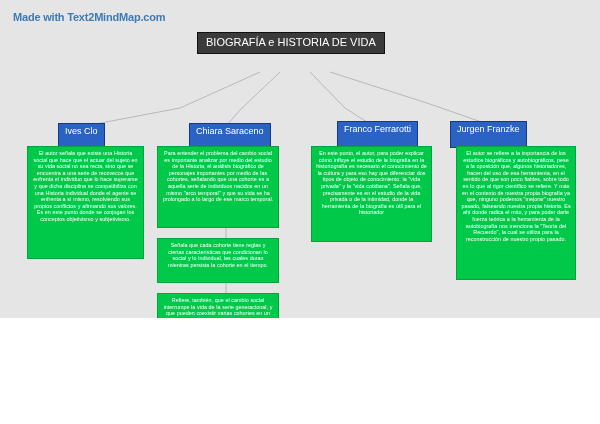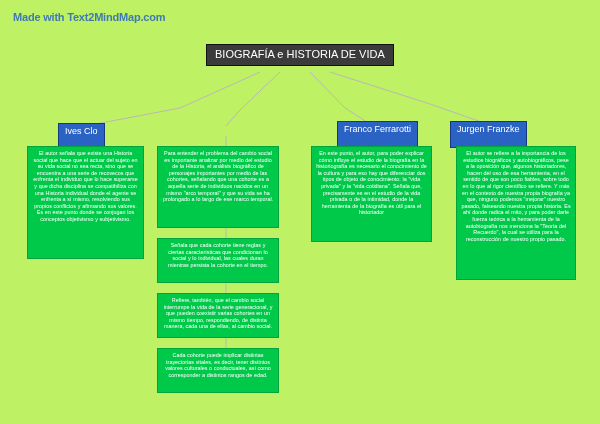--- a/index.html
+++ b/index.html
@@ -3,22 +3,22 @@
 <meta charset="utf-8">
 <style>
   html, body {
     margin: 0;
     padding: 0;
     background: #ffffff;
   }
   #canvas {
     position: relative;
     width: 600px;
-    height: 424px;
-    background: #bef264;
+    height: 318px;
+    background: #e5e5e5;
     font-family: "Liberation Sans", sans-serif;
     overflow: hidden;
   }
   #watermark {
     position: absolute;
     left: 13px;
     top: 11px;
     font-size: 11px;
     font-weight: bold;
     color: #3f7ab5;
@@ -84,26 +84,29 @@
       <path d="M 85 136 L 85 146"></path>
       <path d="M 226 136 L 226 146"></path>
       <path d="M 226 228 L 226 238"></path>
       <path d="M 226 283 L 226 293"></path>
       <path d="M 226 338 L 226 348"></path>
       <path d="M 370 134 L 370 146"></path>
       <path d="M 487 134 L 487 146"></path>
     </g>
   </svg>
 
-  <div class="node root-node" style="left:197px; top:44px;margin-left:9px;">
+  <div class="node root-node" style="left:197px; top:32px;">
     <span class="l1">BIOGRAFÍA e HISTORIA DE VIDA</span>
   </div>
 
   <div class="node author-node" style="left:58px; top:123px;">
     <span>Ives Clo</span>
+  </div>
+  <div class="node author-node" style="left:189px; top:123px;">
+    <span>Chiara Saraceno</span>
   </div>
   <div class="node author-node" style="left:328px; top:121px;margin-left:9px;">
     <span>Franco Ferrarotti</span>
   </div>
   <div class="node author-node" style="left:450px; top:121px;">
     <span>Jurgen Franzke</span>
   </div>
 
   <div class="node green-node" style="left:27px; top:146px; width:117px; height:113px;">
     <span>El autor señala que existe una Historia social que hace que el actuar del sujeto en su vida social no sea recta, sino que se encuentra a una serie de recovecos que enfrenta el individuo que lo hace superarse y que dicha disciplina se compatibiliza con una Historia individual donde el agente se enfrenta a sí mismo, resolviendo sus propios conflictos y afirmando sus valores. Es en este punto donde se conjugan los conceptos objetivismo y subjetivismo.</span>

